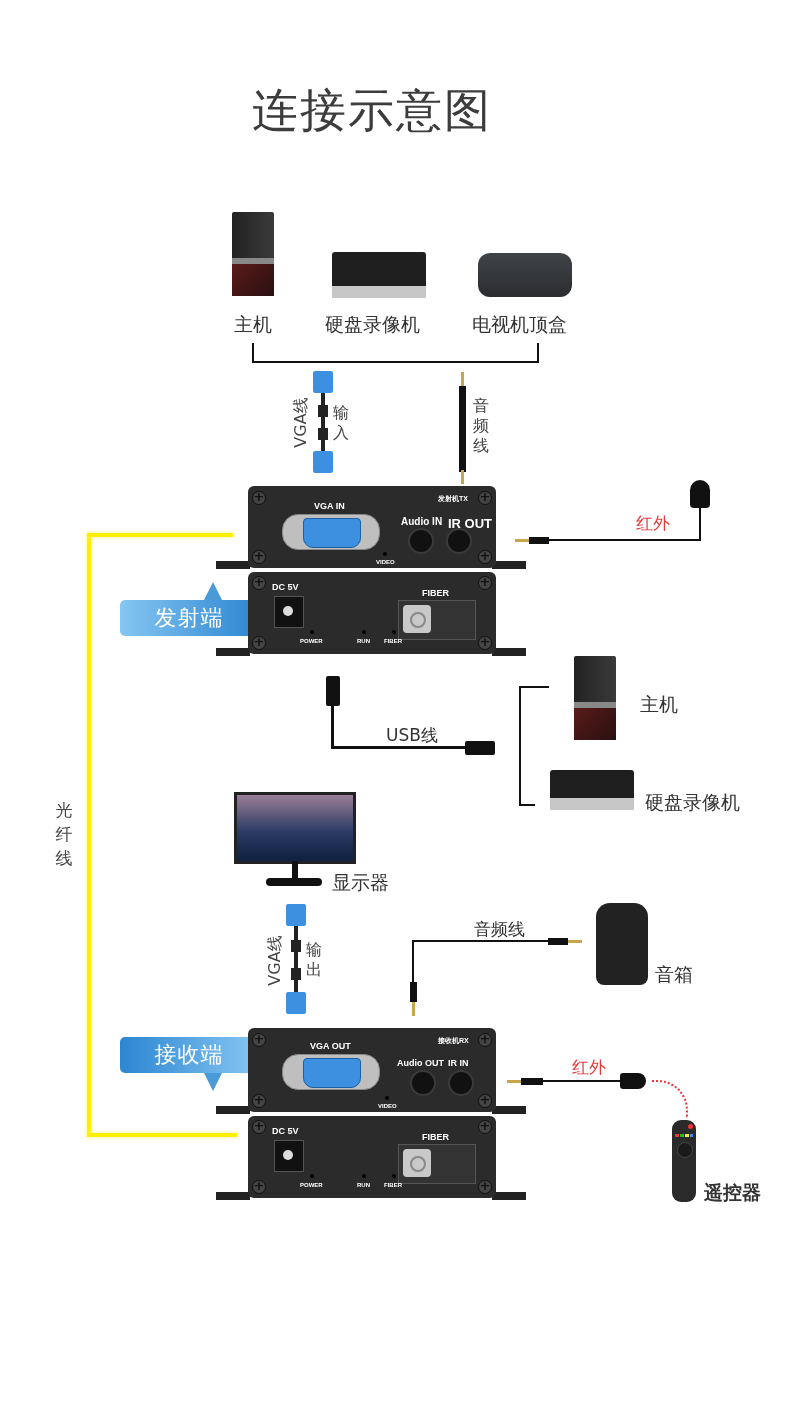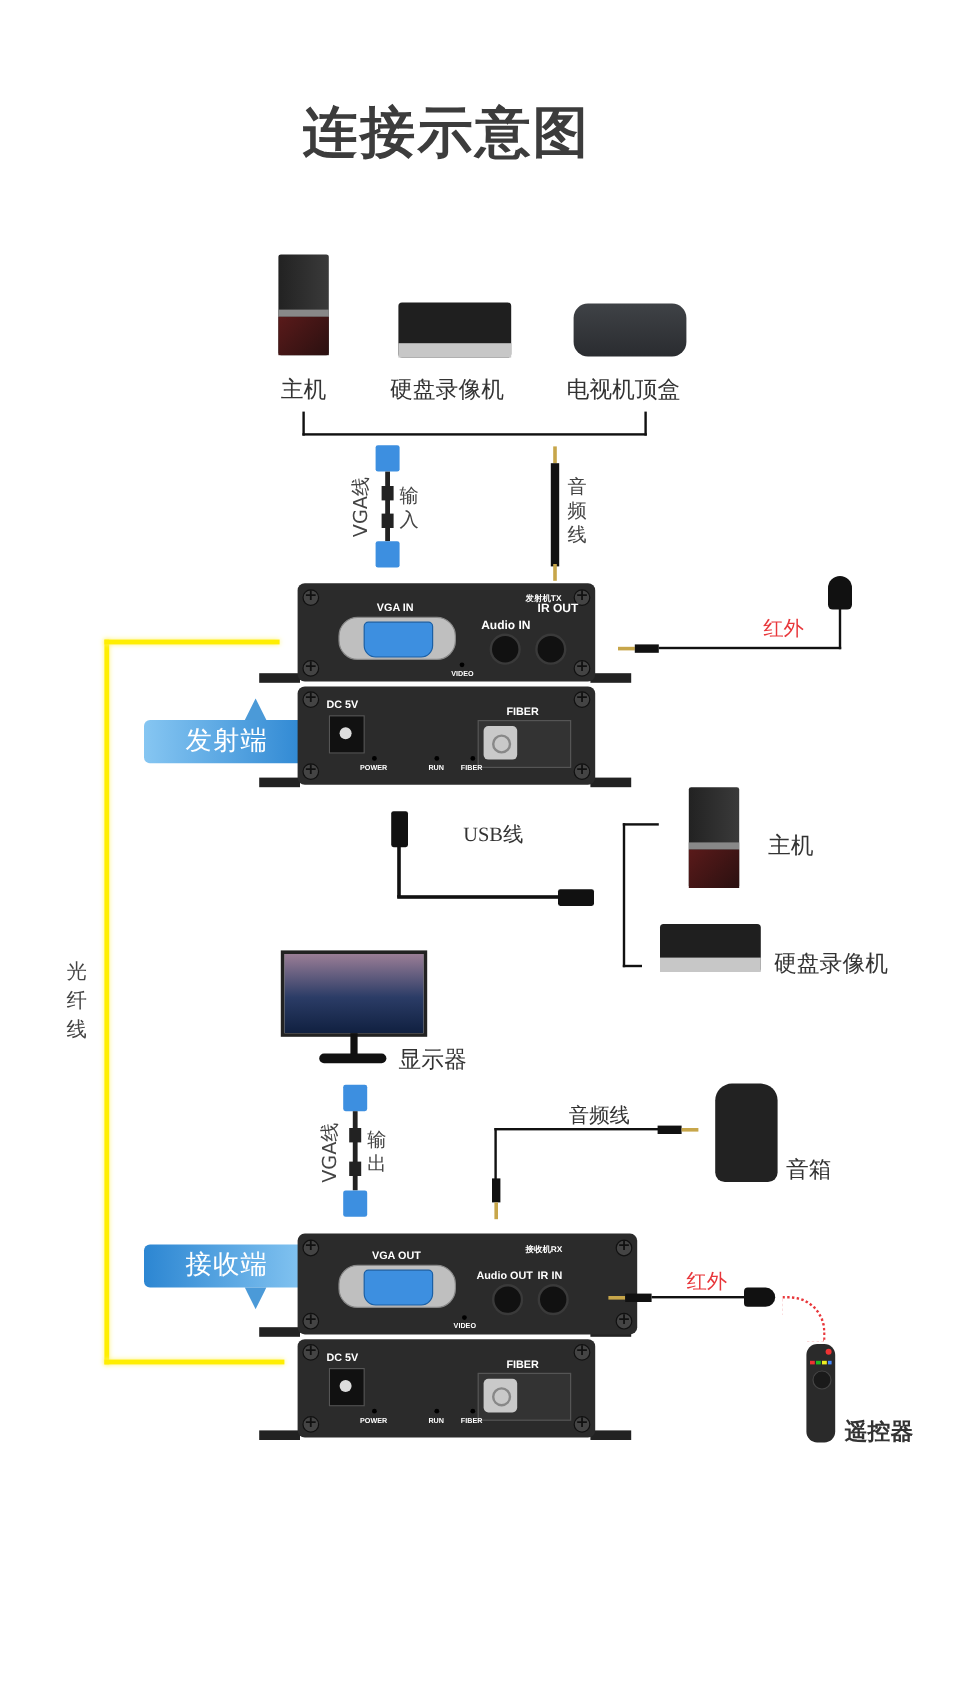--- a/index.html
+++ b/index.html
@@ -1,18 +1,18 @@
 <!DOCTYPE html>
 <html><head>
 <meta charset="utf-8">
 <style>
   html,body{margin:0;padding:0;background:#fff;}
   body{width:800px;height:1404px;position:relative;overflow:hidden;font-family:"DejaVu Sans","Liberation Sans",sans-serif;color:#333;}
   .abs{position:absolute;}
-  .title{left:0;width:744px;top:80px;text-align:center;font-size:46px;font-weight:bold;color:#3c3c3c;letter-spacing:2px;}
+  .title{left:0;width:744px;top:80px;text-align:center;font-size:46px;font-weight:normal;color:#3c3c3c;letter-spacing:2px;}
   .lbl{font-size:19px;color:#333;white-space:nowrap;}
   .vlbl{font-size:16px;color:#444;width:18px;line-height:20px;text-align:center;}
   .red{color:#e8373b;font-size:17px;}
   .line{background:#111;}
   .fiber{background:#ffee00;box-shadow:0 0 4px #fff37a;}
   .badge{width:138px;height:36px;border-radius:5px;color:#fff;font-size:22px;text-align:center;line-height:36px;letter-spacing:1px;}
   .badge.tx{background:linear-gradient(90deg,#86c6f2,#2c86d2);}
   .badge.rx{background:linear-gradient(90deg,#2c86d2,#86c6f2);}
   .tri-up{width:0;height:0;border-left:9px solid transparent;border-right:9px solid transparent;border-bottom:18px solid #4b9ad8;}
   .tri-down{width:0;height:0;border-left:9px solid transparent;border-right:9px solid transparent;border-top:18px solid #4b9ad8;}
@@ -107,21 +107,21 @@
     <div class="screw" style="right:4px;top:5px;"></div>
   <div class="screw" style="left:4px;top:64px;"></div>
     <div class="screw" style="right:4px;top:64px;"></div>
   <div class="txt" style="left:190px;top:8px;font-size:7px;">发射机TX</div>
   <div class="txt" style="left:66px;top:15px;font-size:9px;">VGA IN</div>
   <div class="vga" style="left:34px;top:28px;">
       <div class="port"></div>
     </div>
   <div class="txt" style="left:153px;top:30px;font-size:10px;">Audio IN</div>
   <div class="jack" style="left:160px;top:42px;"></div>
-  <div class="txt" style="left:200px;top:16px;font-size:10px;">IR OUT</div>
+  <div class="txt" style="left:200px;top:30px;font-size:13px;">IR OUT</div>
   <div class="jack" style="left:198px;top:42px;"></div>
   <div class="led" style="left:135px;top:66px;"></div>
   <div class="txt tiny" style="left:128px;top:73px;">VIDEO</div>
 </div>
 <div class="abs dev" style="left:248px;top:572px;width:248px;height:82px;">
   <div class="screw" style="left:4px;top:4px;"></div>
     <div class="screw" style="right:4px;top:4px;"></div>
   <div class="screw" style="left:4px;top:64px;"></div>
     <div class="screw" style="right:4px;top:64px;"></div>
   <div class="txt" style="left:24px;top:10px;font-size:9px;">DC 5V</div>
@@ -135,21 +135,21 @@
   <div class="led" style="left:144px;top:58px;"></div>
   <div class="txt tiny" style="left:52px;top:66px;">POWER</div>
   <div class="txt tiny" style="left:109px;top:66px;">RUN</div>
   <div class="txt tiny" style="left:136px;top:66px;">FIBER</div>
 </div>
 
 <div class="abs aud" style="left:326px;top:676px;width:14px;height:30px;border-radius:2px;"></div>
 <div class="abs line" style="left:331px;top:704px;width:3px;height:44px;"></div>
 <div class="abs line" style="left:331px;top:746px;width:136px;height:3px;"></div>
 <div class="abs aud" style="left:465px;top:741px;width:30px;height:14px;border-radius:2px;"></div>
-<div class="abs lbl" style="left:386px;top:684px;font-size:17px;font-family:Liberation Serif, serif;">USB线</div>
+<div class="abs lbl" style="left:386px;top:724px;font-size:17px;">USB线</div>
 
 <div class="abs line" style="left:519px;top:686px;width:2px;height:120px;"></div>
 <div class="abs line" style="left:519px;top:686px;width:30px;height:2px;"></div>
 <div class="abs line" style="left:519px;top:804px;width:16px;height:2px;"></div>
 <div class="abs pc" style="left:574px;top:656px;width:42px;height:84px;">
   <div class="band" style="top:46px;"></div>
   <div class="red" style="top:52px;"></div>
 </div>
 <div class="abs lbl" style="left:640px;top:692px;">主机</div>
 <div class="abs nvr" style="left:550px;top:770px;width:84px;height:40px;">
@@ -181,21 +181,21 @@
 <div class="abs speaker" style="left:596px;top:903px;width:52px;height:82px;"></div>
 <div class="abs lbl" style="left:655px;top:962px;">音箱</div>
 
 <div class="abs badge rx" style="left:120px;top:1037px;">接收端</div>
 <div class="abs tri-down" style="left:204px;top:1073px;"></div>
 
 <div class="abs foot" style="left:216px;top:1106px;width:34px;"></div>
 <div class="abs foot" style="left:492px;top:1106px;width:34px;"></div>
 <div class="abs foot" style="left:216px;top:1192px;width:34px;"></div>
 <div class="abs foot" style="left:492px;top:1192px;width:34px;"></div>
-<div class="abs dev" style="left:248px;top:1028px;width:283px;height:84px;">
+<div class="abs dev" style="left:248px;top:1028px;width:248px;height:84px;">
   <div class="screw" style="left:4px;top:5px;"></div>
     <div class="screw" style="right:4px;top:5px;"></div>
   <div class="screw" style="left:4px;top:66px;"></div>
     <div class="screw" style="right:4px;top:66px;"></div>
   <div class="txt" style="left:190px;top:8px;font-size:7px;">接收机RX</div>
   <div class="txt" style="left:62px;top:13px;font-size:9px;">VGA OUT</div>
   <div class="vga" style="left:34px;top:26px;">
       <div class="port"></div>
     </div>
   <div class="txt" style="left:149px;top:30px;font-size:9px;">Audio OUT</div>

